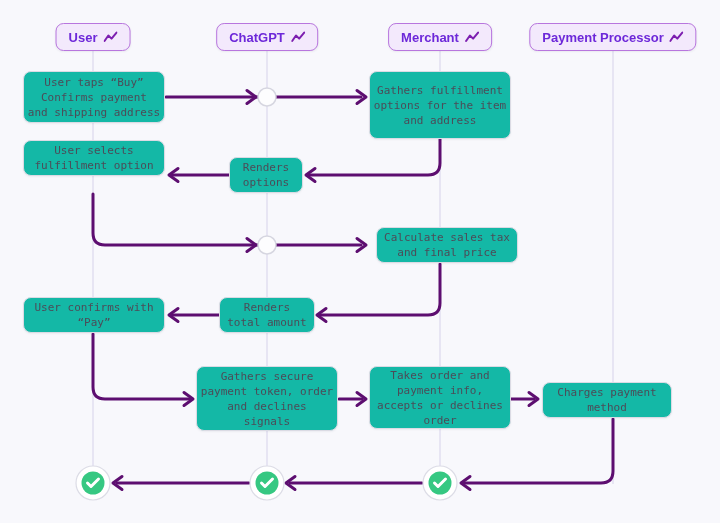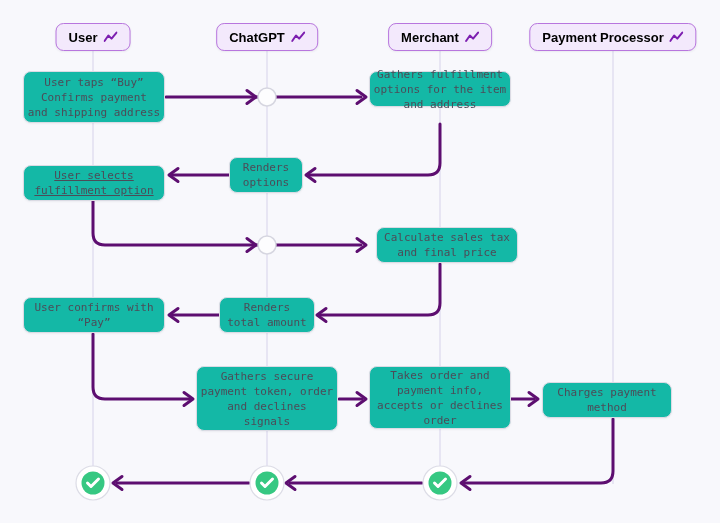--- a/index.html
+++ b/index.html
@@ -13,21 +13,21 @@
   .layer{position:absolute;left:0;top:0;}
   .actor-badge{
     position:absolute;top:23px;height:28px;
     transform:translateX(-50%);
     display:inline-flex;align-items:center;gap:6px;
     padding:0 12px;
     background:#f3e9fc;
     border:1.5px solid #b876de;
     border-radius:8px;
     box-sizing:border-box;
-    color:#000000;
+    color:#6d28d9;
     font-size:13px;font-weight:bold;
     white-space:nowrap;
     box-shadow:0 1px 2px rgba(40,10,70,.06);
   }
   .actor-badge svg{flex:0 0 auto;}
   .step-box{
     position:absolute;
     display:flex;align-items:center;justify-content:center;
     background:#14b8a6;
     border:1px solid #dbdbe4;
@@ -138,28 +138,28 @@
     <span>Payment Processor</span>
     <svg width="14" height="12" viewBox="0 0 14 12">
       <polyline points="1,10 4.8,4.5 8,7.6 13,1.6" fill="none" stroke="#7d1fb0" stroke-width="2" stroke-linecap="round" stroke-linejoin="round"></polyline>
     </svg>
   </div>
 
   <div class="step-box" style="left:23px;top:71px;width:142px;height:52px;">User taps “Buy”
 Confirms payment
 and shipping address</div>
 
-  <div class="step-box" style="left:369px;top:71px;width:142px;height:36px;">Gathers fulfillment
+  <div class="step-box" style="left:369px;top:71px;width:142px;height:68px;">Gathers fulfillment
 options for the item
 and address</div>
 
   <div class="step-box" style="left:229px;top:157px;width:74px;height:36px;">Renders
 options</div>
 
-  <div class="step-box" style="left:23px;top:165px;width:142px;height:36px;text-decoration:underline;">User selects
+  <div class="step-box" style="left:23px;top:140px;width:142px;height:36px;">User selects
 fulfillment option</div>
 
   <div class="step-box" style="left:369px;top:227px;width:142px;height:36px;margin-left:7px;">Calculate sales tax
 and final price</div>
 
   <div class="step-box" style="left:219px;top:297px;width:96px;height:36px;">Renders
 total amount</div>
 
   <div class="step-box" style="left:23px;top:297px;width:142px;height:36px;">User confirms with
 “Pay”</div>

